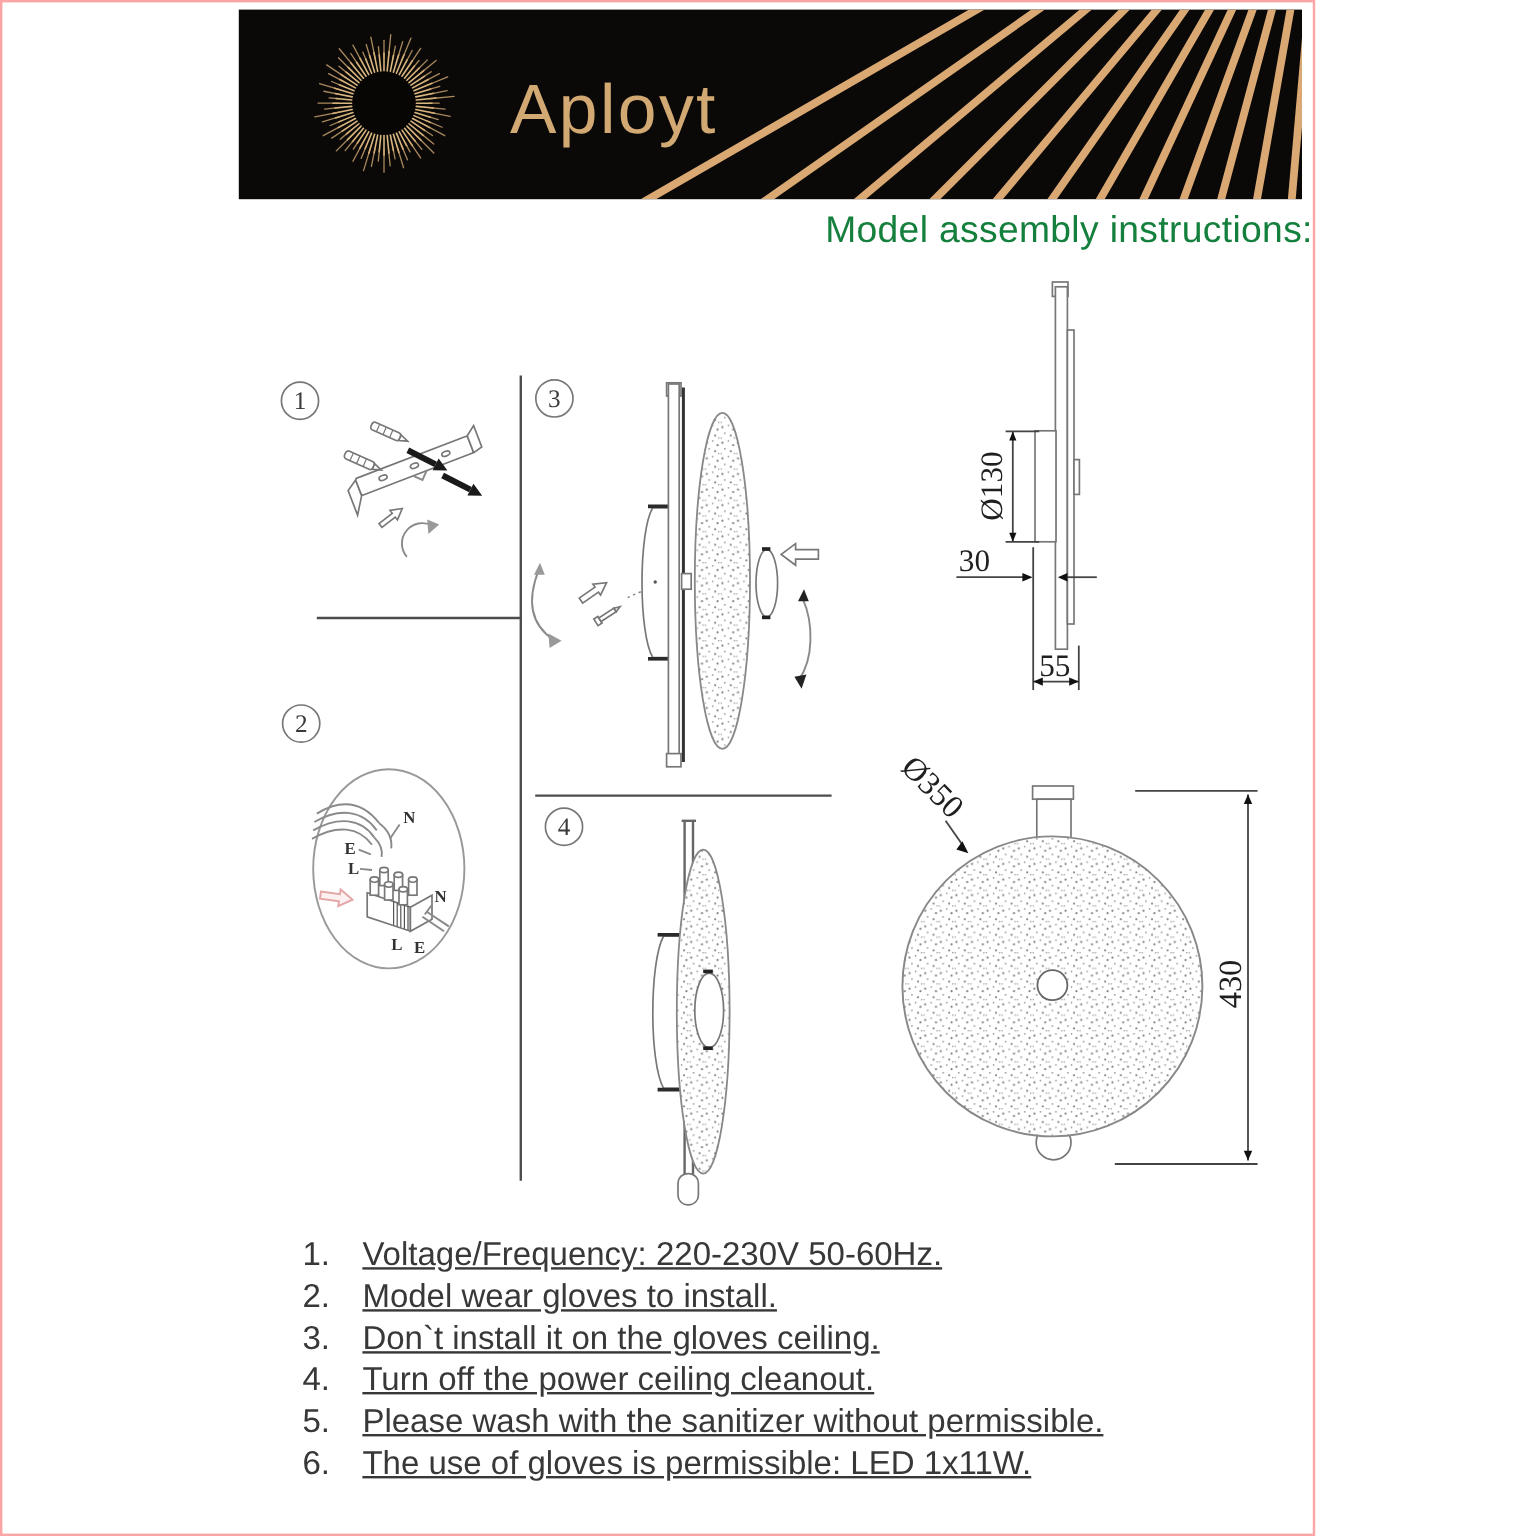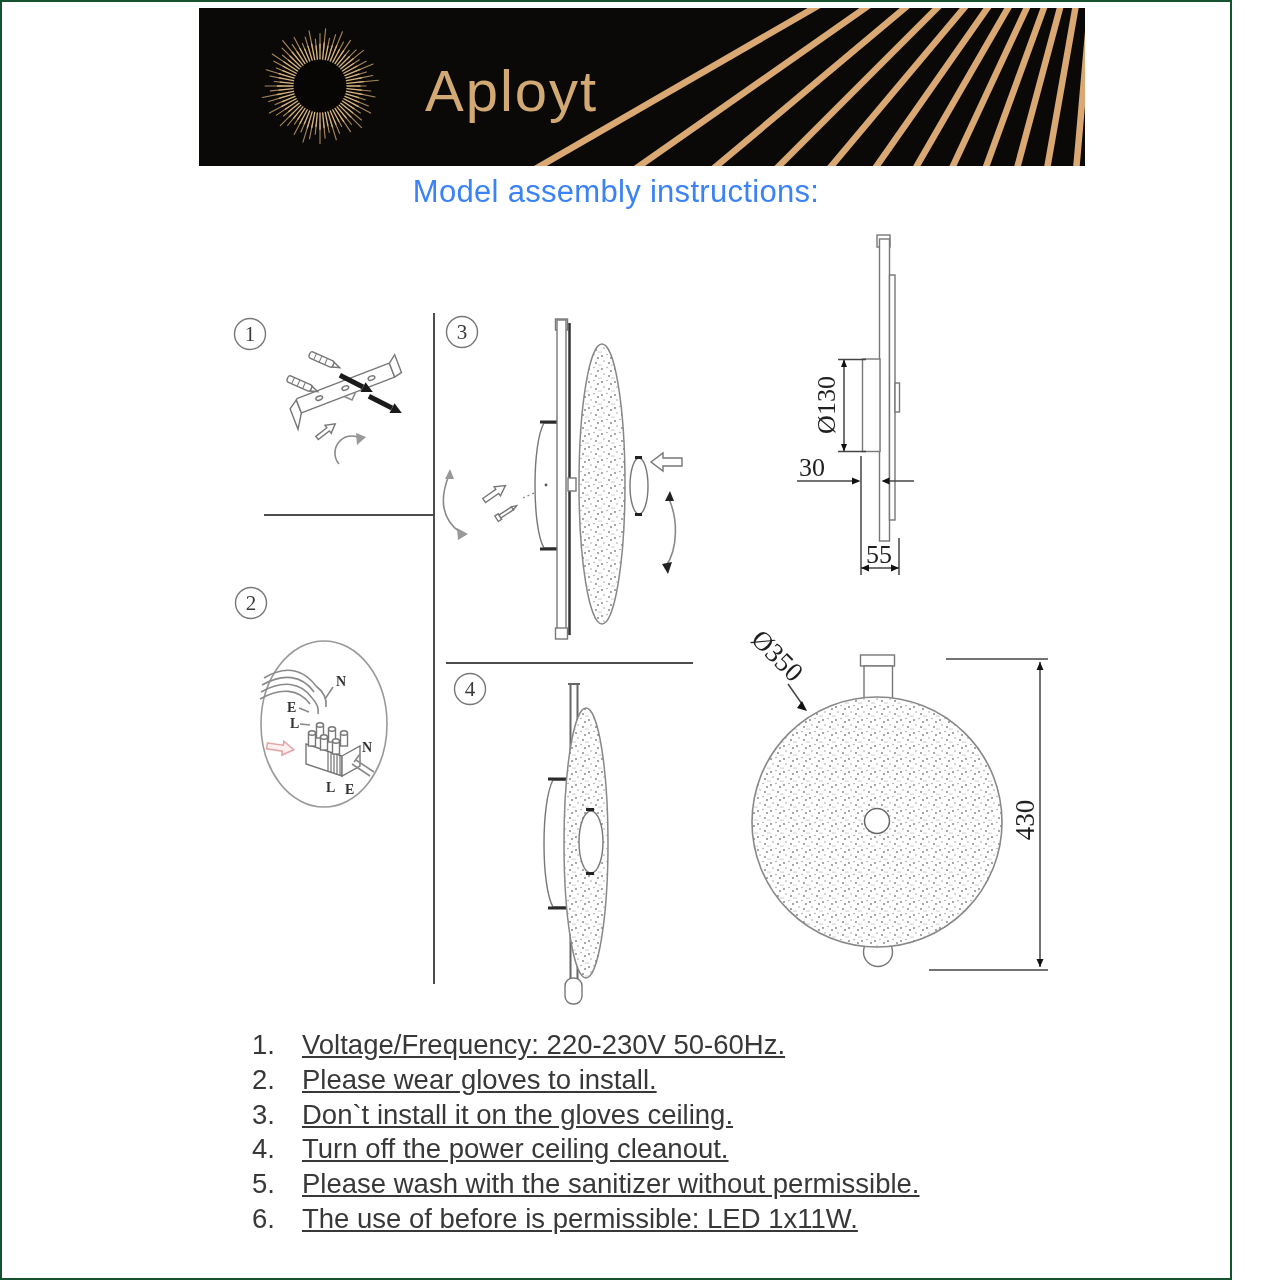--- a/index.html
+++ b/index.html
@@ -1,32 +1,32 @@
 <!DOCTYPE html>
 <html><head>
 <meta charset="utf-8">
 <style>
   html,body{margin:0;padding:0;background:#ffffff;}
   .page{
-    position:relative;width:1232px;height:1280px;background:#ffffff;
+    position:relative;width:1096px;height:1280px;background:#ffffff;
     font-family:"Liberation Sans",sans-serif;overflow:hidden;box-sizing:border-box;
-    border:2px solid #14532d;
+    border:2px solid #fca5a5;
   }
   .banner{
     position:absolute;left:197px;top:6px;width:886px;height:158px;
     background:#0b0908;overflow:hidden;
   }
   .banner svg{position:absolute;left:0;top:0;}
   .brand-text{
     font-size:58px;letter-spacing:2px;fill:#d2a873;
     font-family:"Liberation Sans",sans-serif;font-weight:400;
   }
   .title-block{
-    position:absolute;left:0;top:172px;width:100%;text-align:center;
-    color:#3b82f6;line-height:36px;font-size:31px;letter-spacing:0.3px;
+    position:absolute;left:0;top:172px;width:100%;text-align:right;
+    color:#15803d;line-height:36px;font-size:31px;letter-spacing:0.3px;
   }
   .diagram-svg{position:absolute;left:0;top:230px;pointer-events:none;}
   .thin{stroke:#777;fill:#fff;stroke-width:1.4;}
   .dkline{stroke:#2b2b2b;stroke-width:3;}
   .dim-text{font-family:"Liberation Serif",serif;font-size:27px;fill:#1f1f1f;}
   .dim-sm{font-family:"Liberation Serif",serif;font-size:26px;fill:#1f1f1f;}
   .wire-label{font-family:"Liberation Serif",serif;font-size:14px;font-weight:bold;fill:#333;}
   .badge-num{font-family:"Liberation Serif",serif;font-size:21px;fill:#3a3a3a;}
   .dimline{stroke:#444;stroke-width:1.5;fill:none;}
   .sketch{stroke:#8a8a8a;stroke-width:1.6;fill:none;}
@@ -433,33 +433,33 @@
     </g>
   </svg>
 
   <div class="instructions">
     <div class="instr-row">
       <span class="instr-num">1.</span>
       <span class="instr-text">Voltage/Frequency: 220-230V 50-60Hz.</span>
     </div>
     <div class="instr-row">
       <span class="instr-num">2.</span>
-      <span class="instr-text">Please wear gloves to install.</span>
+      <span class="instr-text">Model wear gloves to install.</span>
     </div>
     <div class="instr-row">
       <span class="instr-num">3.</span>
       <span class="instr-text">Don`t install it on the gloves ceiling.</span>
     </div>
     <div class="instr-row">
       <span class="instr-num">4.</span>
       <span class="instr-text">Turn off the power ceiling cleanout.</span>
     </div>
     <div class="instr-row">
       <span class="instr-num">5.</span>
       <span class="instr-text">Please wash with the sanitizer without permissible.</span>
     </div>
     <div class="instr-row">
       <span class="instr-num">6.</span>
-      <span class="instr-text">The use of before is permissible: LED 1x11W.</span>
+      <span class="instr-text">The use of gloves is permissible: LED 1x11W.</span>
     </div>
   </div>
 
 </div>
 
 </body></html>

